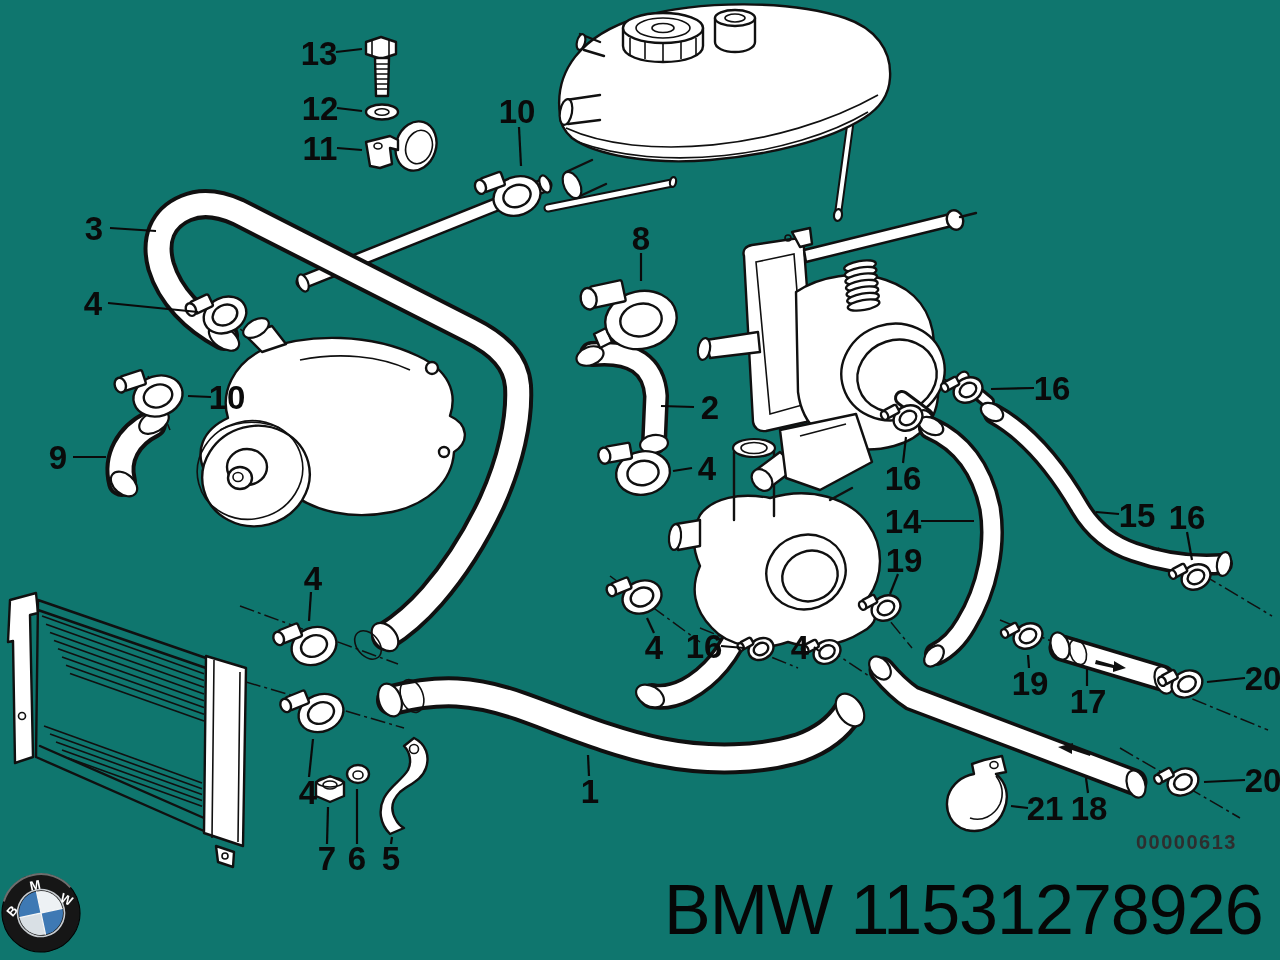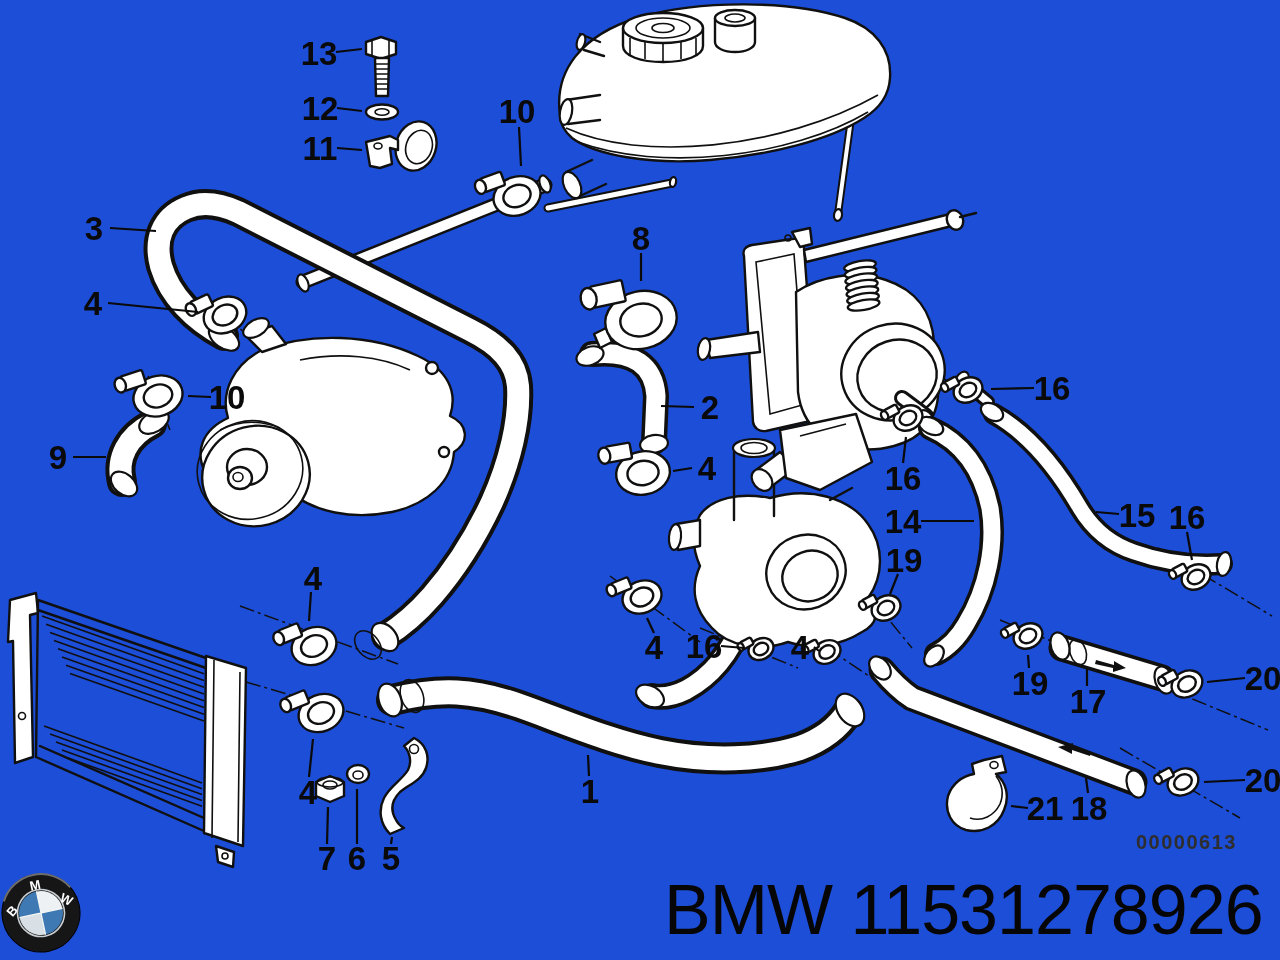--- a/index.html
+++ b/index.html
@@ -1,16 +1,16 @@
 <!DOCTYPE html>
 <html><head>
 <meta charset="utf-8">
 <style>
   html,body{margin:0;padding:0;background:#ffffff;}
-  .stage{position:relative;width:1280px;height:960px;background:#1d4ed8;overflow:hidden;
+  .stage{position:relative;width:1280px;height:960px;background:#0f766e;overflow:hidden;
          font-family:"Liberation Sans",sans-serif;}
   svg{display:block}
   .ln{fill:none;stroke:#101010;stroke-width:2.4;stroke-linejoin:round;stroke-linecap:round;}
   .fw{fill:#ffffff;stroke:#101010;stroke-width:2.4;stroke-linejoin:round;}
   .hoseB{fill:none;stroke:#101010;stroke-linecap:round;}
   .hoseW{fill:none;stroke:#ffffff;stroke-linecap:round;}
   .opening{fill:#ffffff;stroke:#101010;stroke-width:2.2;}
   .axis{fill:none;stroke:#101010;stroke-width:1.5;stroke-dasharray:15 4 3 4;}
   .thin{fill:none;stroke:#101010;stroke-width:1.6;}
   .callout-label{font-family:"Liberation Sans",sans-serif;font-weight:bold;font-size:33px;fill:#0a0a0a;}

